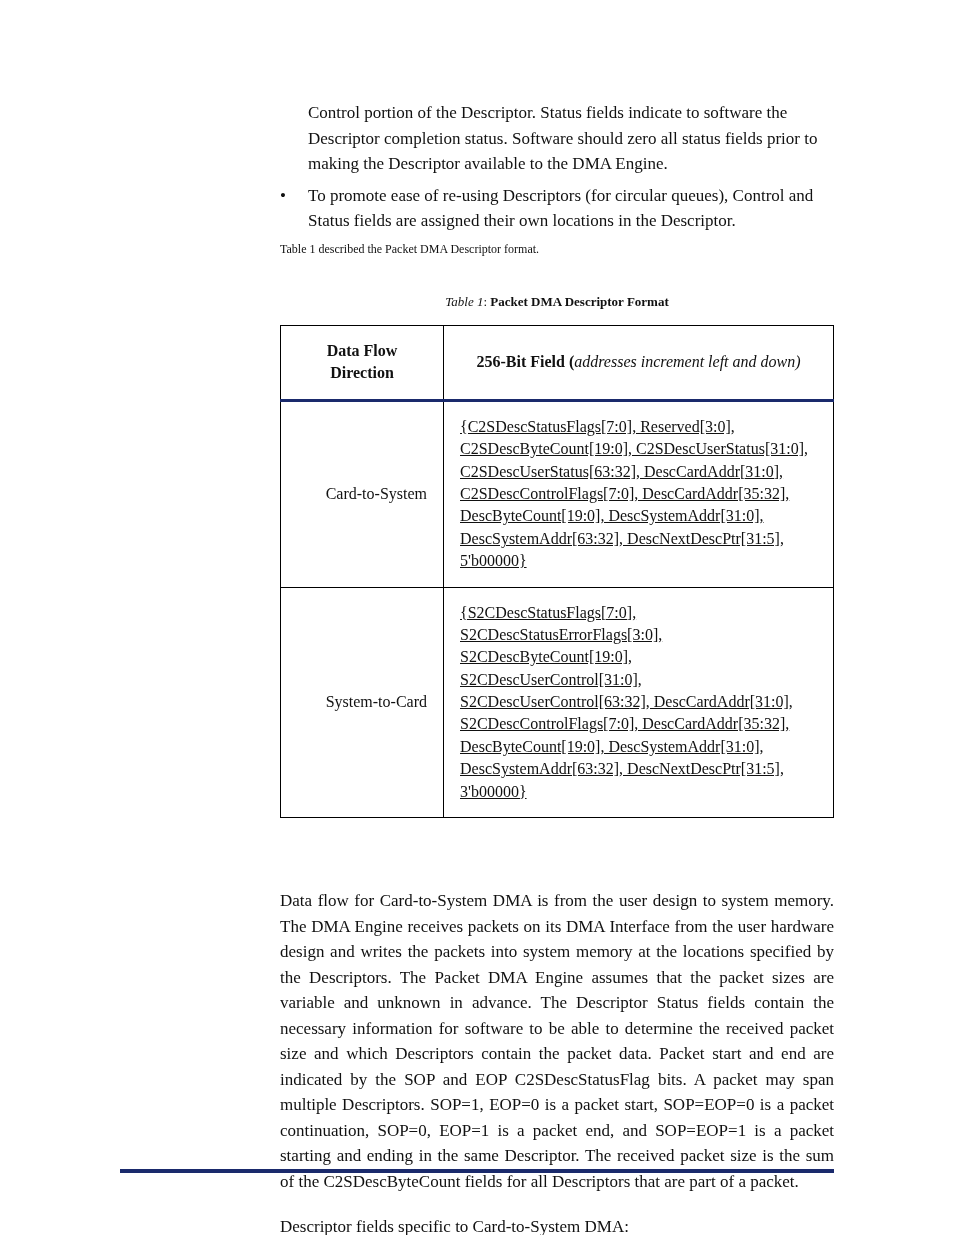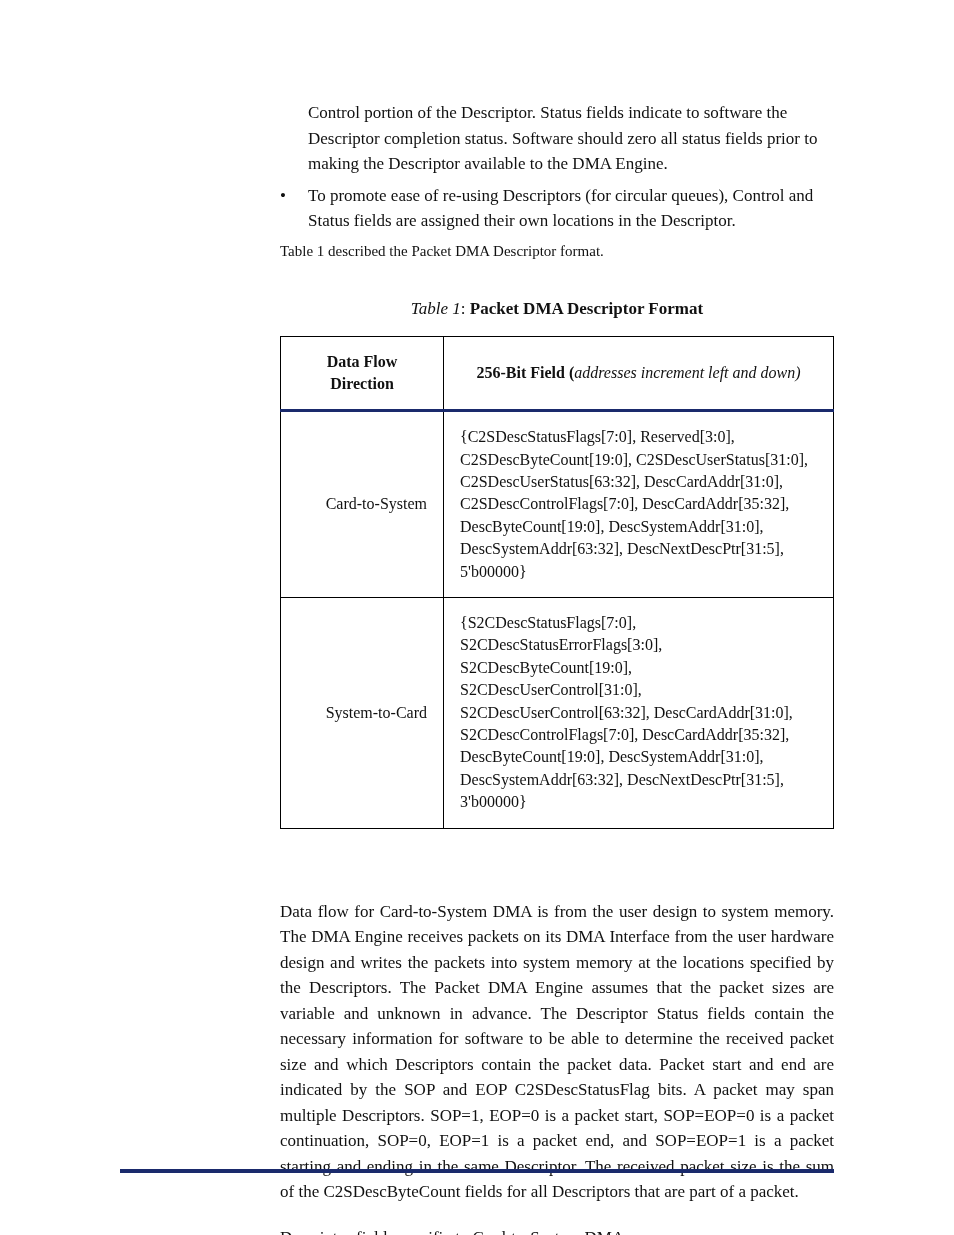--- a/index.html
+++ b/index.html
@@ -33,26 +33,26 @@
     flex: 0 0 28px;
     font-size: 17px;
     line-height: 1.5;
     text-align: left;
   }
   .bullet-body {
     flex: 1;
   }
   .no-indent {
     margin-left: 0;
-    font-size: 15px;
+    font-size: 12px;
     line-height: 1.5;
   }
   .table-caption {
     text-align: center;
-    font-size: 17px;
+    font-size: 13px;
     margin: 34px 0 14px 0;
   }
   .table-caption .label {
     font-style: italic;
   }
   .table-caption .title {
     font-weight: bold;
   }
   table.fmt {
     border-collapse: collapse;
@@ -75,20 +75,21 @@
   table.fmt th.col2 .light {
     font-weight: normal;
     font-style: italic;
   }
   table.fmt td.dir {
     text-align: right;
     width: 130px;
   }
   table.fmt td.fields {
     text-align: left;
+    text-decoration: underline;
   }
   .para {
     margin-top: 70px;
     font-size: 17px;
     line-height: 1.5;
     text-align: justify;
   }
   .para2 {
     margin-top: 20px;
     font-size: 17px;

